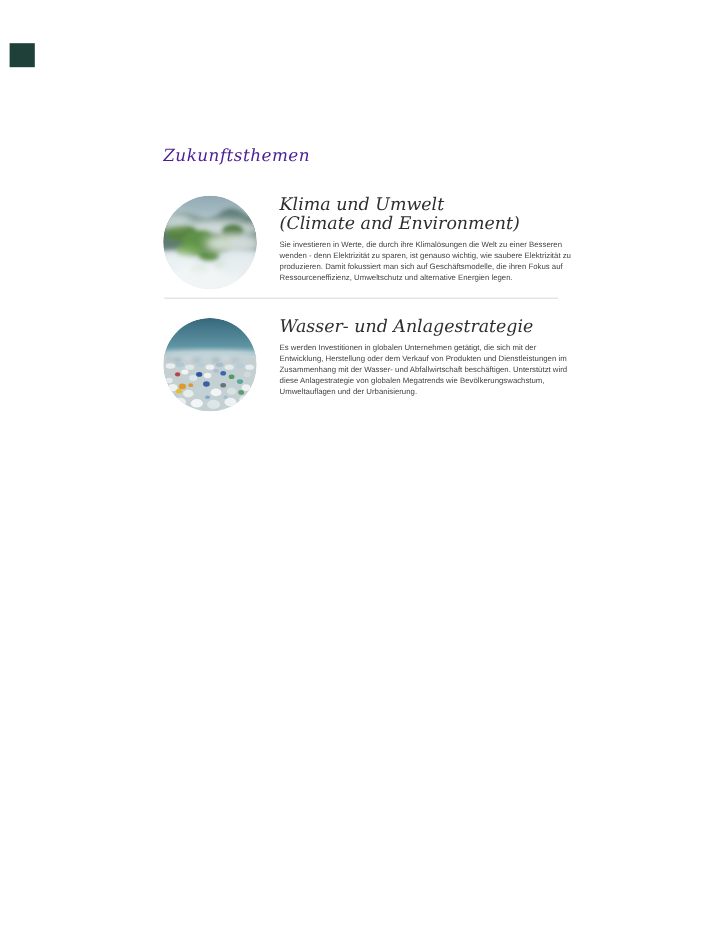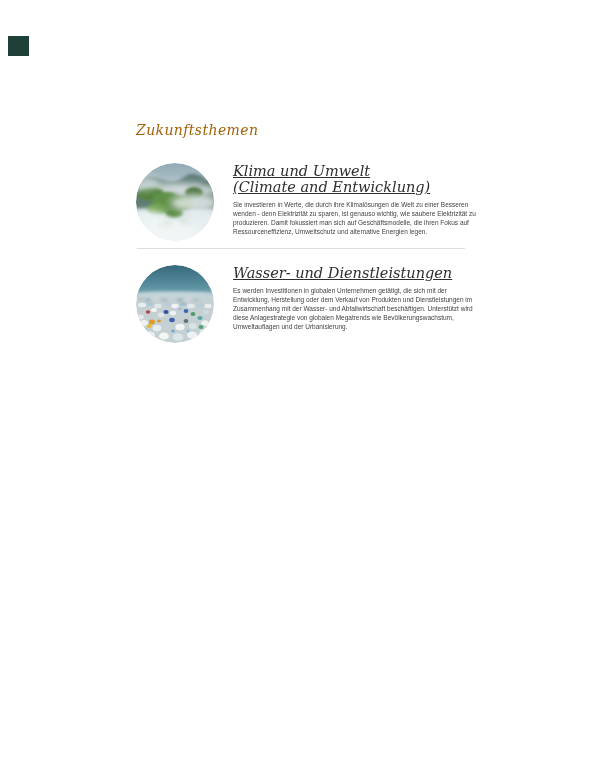--- a/index.html
+++ b/index.html
@@ -13,21 +13,21 @@
   .logo-mark{
     position:absolute;left:8px;top:36px;
     width:21px;height:20px;
     background:#1f4038;
   }
   .page-title{
     position:absolute;left:136px;top:120px;
     font-family:"DejaVu Serif","Liberation Serif",serif;
     font-style:italic;
     font-size:14px;line-height:20px;
-    color:#a16207;
+    color:#4c1d95;
     letter-spacing:0.4px;
   }
   .section{
     position:absolute;left:136px;width:346px;
   }
   .section.first{top:163px;}
   .section.second{top:265px;}
   .circle-img{
     position:absolute;left:0;top:0;
     width:78px;height:78px;border-radius:50%;
@@ -37,21 +37,20 @@
   .topic-text{
     position:absolute;left:97px;top:0;width:249px;
   }
   .topic-title{
     font-family:"DejaVu Serif","Liberation Serif",serif;
     font-style:italic;
     font-size:14.5px;line-height:16px;
     color:#2e2e2e;
     margin:0;
     font-weight:normal;
-    text-decoration:underline;
   }
   .topic-body{
     margin:5px 0 0 0;
     font-size:6.5px;line-height:9px;
     color:#3f3f3f;
     text-align:left;
   }
   .divider{
     position:absolute;left:137px;top:248px;
     width:328px;height:1px;background:#dedede;
@@ -103,21 +102,21 @@
           <ellipse cx="58" cy="40" rx="24" ry="9" fill="#eef3f4" opacity="0.8" filter="url(#soft2)"></ellipse>
           <ellipse cx="12" cy="55" rx="18" ry="8" fill="#eff4f5" opacity="0.85" filter="url(#soft2)"></ellipse>
           <ellipse cx="34" cy="68" rx="34" ry="12" fill="#f2f6f7" opacity="0.95" filter="url(#soft2)"></ellipse>
           <ellipse cx="64" cy="58" rx="18" ry="10" fill="#e9eff1" opacity="0.9" filter="url(#soft2)"></ellipse>
           <ellipse cx="8" cy="20" rx="16" ry="7" fill="#dfe9ec" opacity="0.7" filter="url(#soft2)"></ellipse>
         </g>
       </svg>
     </div>
     <div class="topic-text">
       <h2 class="topic-title">Klima und Umwelt</h2>
-      <h2 class="topic-title">(Climate and Entwicklung)</h2>
+      <h2 class="topic-title">(Climate and Environment)</h2>
       <p class="topic-body">Sie investieren in Werte, die durch ihre Klimalösungen die Welt zu einer Besseren wenden - denn Elektrizität zu sparen, ist genauso wichtig, wie saubere Elektrizität zu produzieren. Damit fokussiert man sich auf Geschäftsmodelle, die ihren Fokus auf Ressourceneffizienz, Umweltschutz und alternative Energien legen.</p>
     </div>
   </div>
 
   <div class="divider"></div>
 
   <div class="section second">
     <div class="circle-img">
       <svg viewBox="0 0 78 78" xmlns="http://www.w3.org/2000/svg">
         <defs>
@@ -185,18 +184,18 @@
           <ellipse cx="42" cy="72" rx="5.4" ry="3.8" fill="#dce5e8"></ellipse>
           <ellipse cx="56" cy="70" rx="5" ry="3.6" fill="#eef2f3"></ellipse>
           <ellipse cx="68" cy="68" rx="4.6" ry="3.4" fill="#e2eaec"></ellipse>
           <ellipse cx="37" cy="66" rx="2" ry="1.5" fill="#7fa8c8"></ellipse>
           <ellipse cx="52" cy="66" rx="1.8" ry="1.4" fill="#9fc0d6"></ellipse>
           <ellipse cx="10" cy="65" rx="1.8" ry="1.4" fill="#b0c6d2"></ellipse>
         </g>
       </svg>
     </div>
     <div class="topic-text">
-      <h2 class="topic-title">Wasser- und Dienstleistungen</h2>
+      <h2 class="topic-title">Wasser- und Anlagestrategie</h2>
       <p class="topic-body">Es werden Investitionen in globalen Unternehmen getätigt, die sich mit der Entwicklung, Herstellung oder dem Verkauf von Produkten und Dienstleistungen im Zusammenhang mit der Wasser- und Abfallwirtschaft beschäftigen. Unterstützt wird diese Anlagestrategie von globalen Megatrends wie Bevölkerungswachstum, Umweltauflagen und der Urbanisierung.</p>
     </div>
   </div>
 
 </div>
 
 </body></html>

